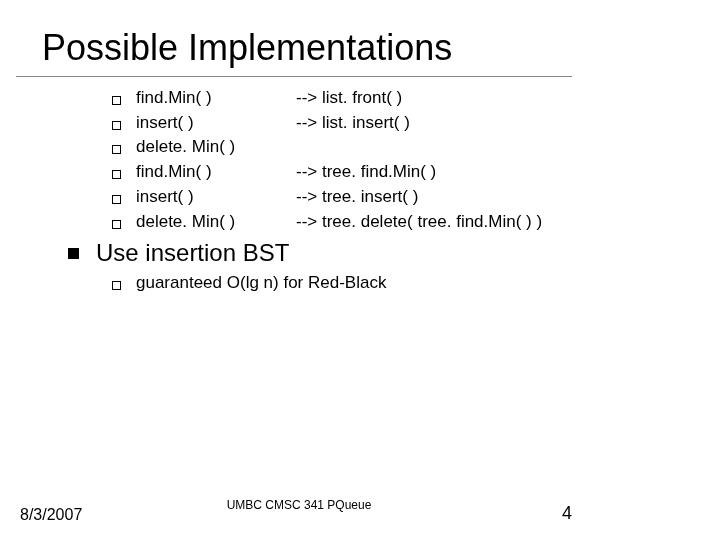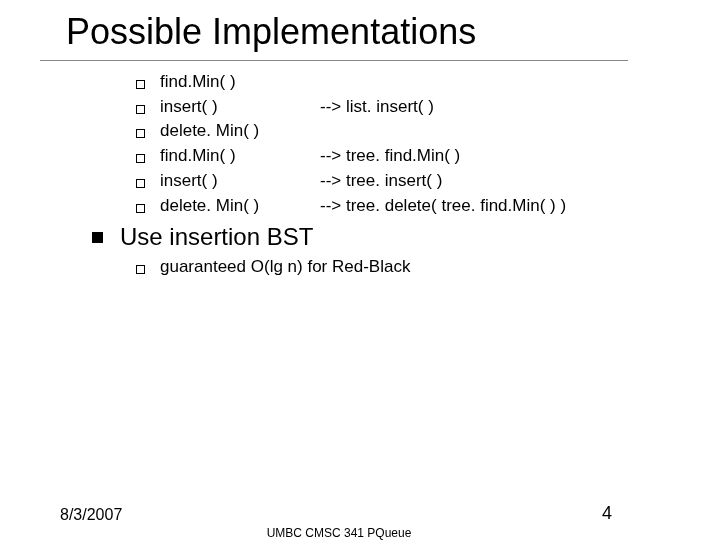--- a/index.html
+++ b/index.html
@@ -11,22 +11,21 @@
     font-family: Arial, Helvetica, sans-serif;
     color: #000;
     overflow: hidden;
     position: relative;
   }
   .slide {
     box-sizing: border-box;
     width: 598px;
     height: 540px;
     position: relative;
-    padding: 0;
-    margin-left: 40px;
+    padding: 16px;
   }
   .title-wrap {
     border-bottom: 1px solid #888;
     padding: 12px 0 8px 26px;
     margin: 0 10px 0 0;
   }
   .title {
     font-size: 36px;
     line-height: 1.1;
     margin: 0;
@@ -79,21 +78,21 @@
   .footer-date {
     position: absolute;
     left: 20px;
     bottom: 16px;
     font-size: 16px;
   }
   .footer-center {
     position: absolute;
     left: 0;
     right: 0;
-    bottom: 0;
+    bottom: 28px;
     text-align: center;
     font-size: 12px;
   }
   .footer-page {
     position: absolute;
     right: 26px;
     bottom: 16px;
     font-size: 18px;
   }
 </style>
@@ -104,20 +103,21 @@
 
   <div class="title-wrap">
     <h1 class="title">Possible Implementations</h1>
   </div>
 
   <div class="body">
 
     <div class="sub">
       <div class="lvl2">
         <span class="op">find.Min( )</span>
+        <span class="map">--&gt; list. front( )</span>
       </div>
       <div class="lvl2">
         <span class="op">insert( )</span>
         <span class="map">--&gt; list. insert( )</span>
       </div>
       <div class="lvl2">
         <span class="op">delete. Min( )</span>
       </div>
     </div>
 

